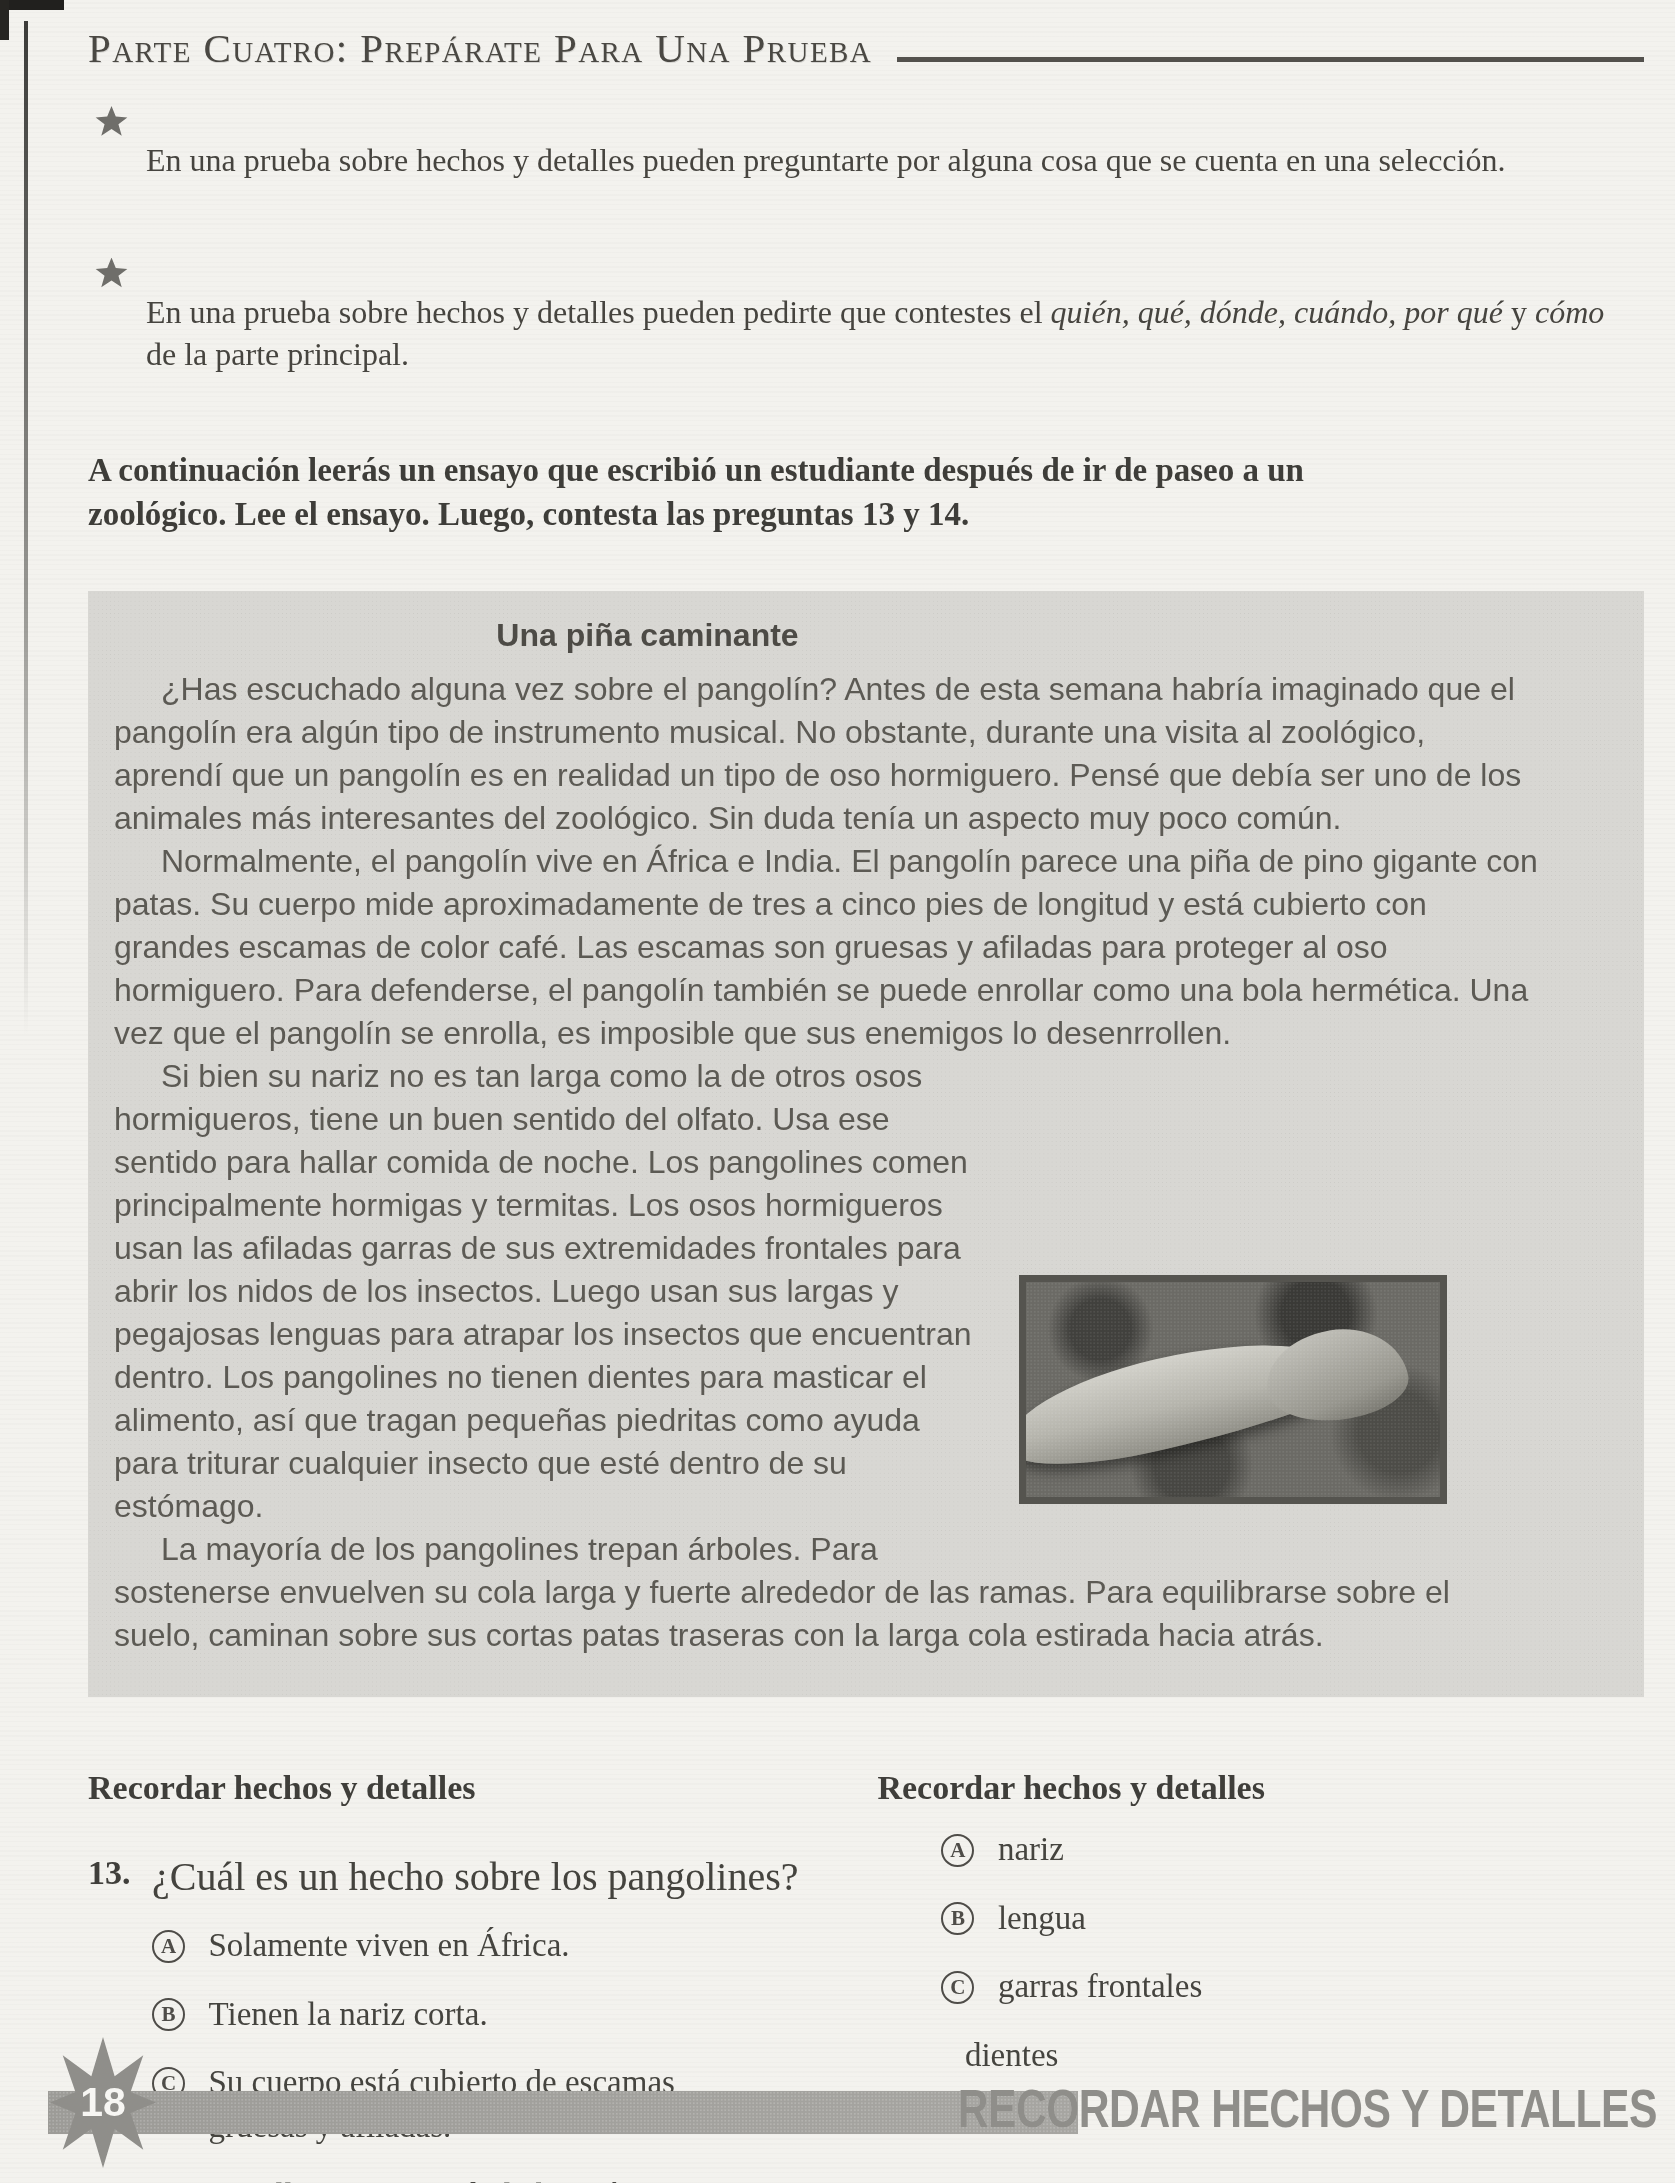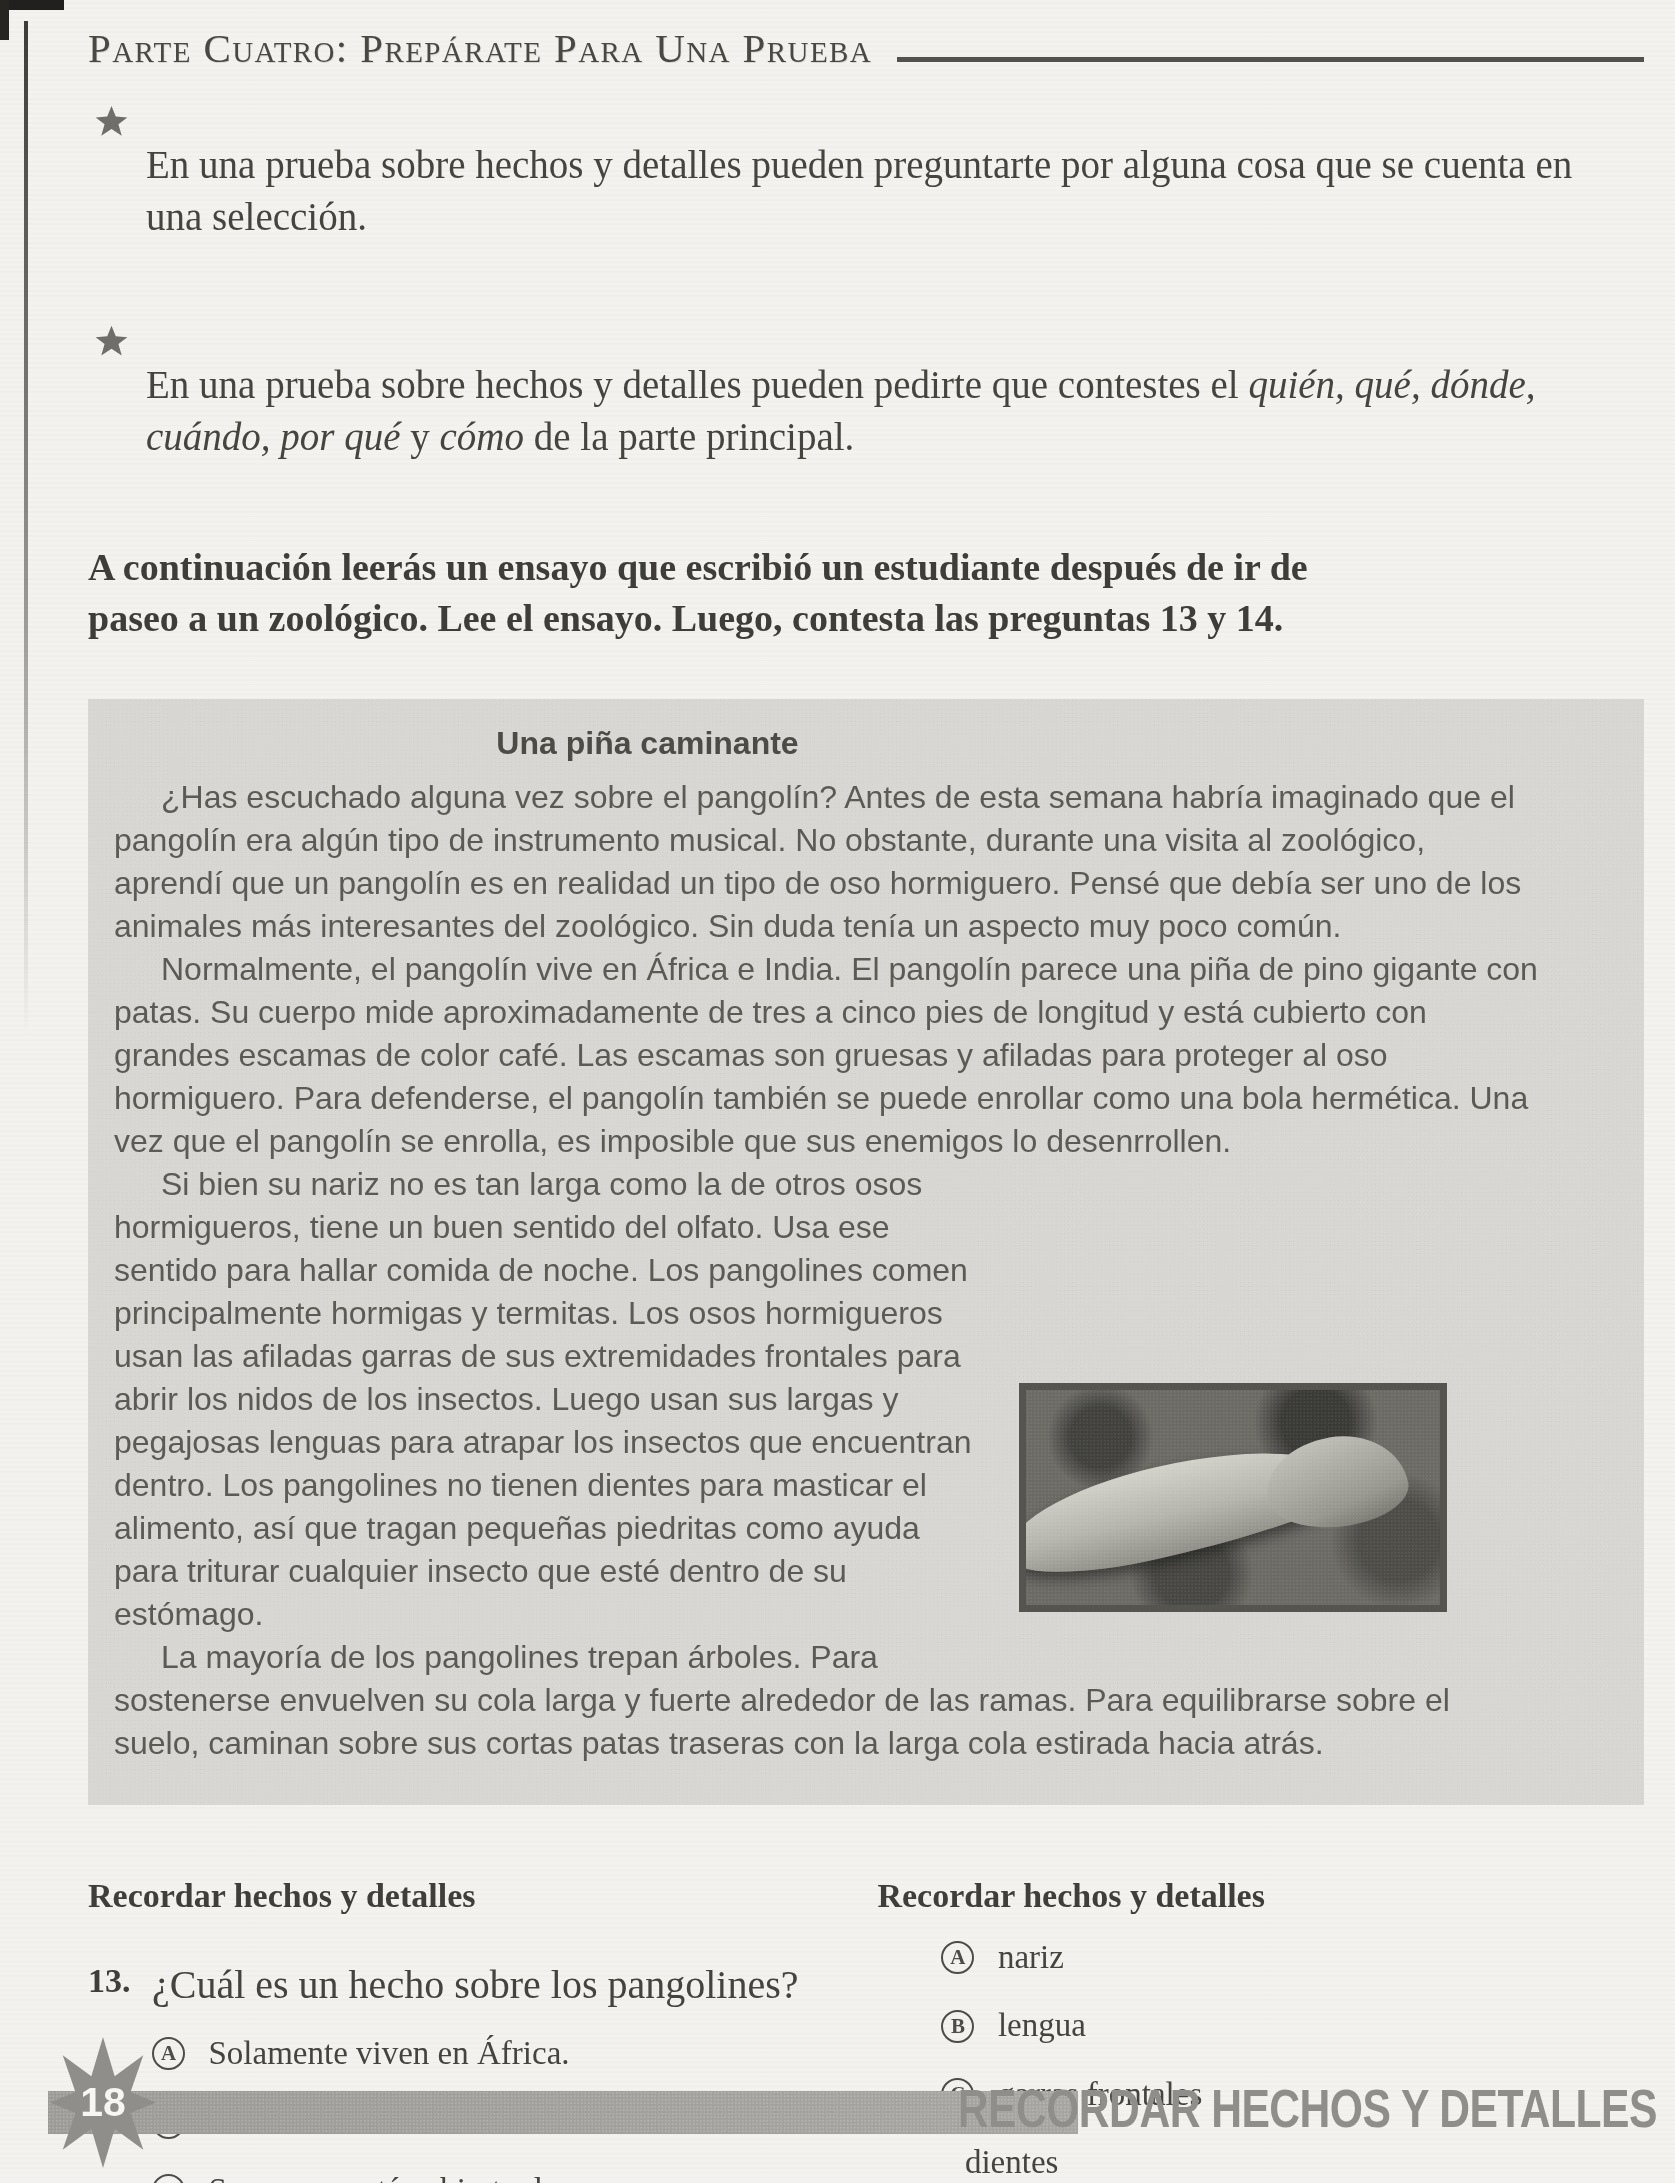--- a/index.html
+++ b/index.html
@@ -29,25 +29,25 @@
     color:#4a4843;white-space:nowrap;
     text-shadow:0.7px 0.7px 0 rgba(0,0,0,.12);
   }
   .header-rule{flex:1;height:4.8px;background:#53514d;margin:0 1.4px 7px 25px;}
 
   
   .bullets{margin-top:30px;display:flex;flex-direction:column;gap:37px;}
   .bullet{display:flex;align-items:flex-start;}
   .star-icon{flex:none;width:33px;height:32px;margin:7px 18px 0 7px;background:#6f6e6a;
     clip-path:polygon(50% 0%,63% 33%,98% 36%,71% 57%,81% 93%,50% 72%,19% 93%,29% 57%,2% 36%,37% 33%);}
-  .bullet-text{font-size:39px;line-height:1.33;max-width:1471px;color:#46443f;margin-top:40px;}
+  .bullet-text{font-size:32px;line-height:1.33;max-width:1471px;color:#46443f;margin-top:40px;}
   .bullet-text em{font-style:italic;}
 
   
-  .instructions{margin-top:41px;font-weight:bold;font-size:38px;line-height:1.33;color:#3e3d39;max-width:1298px;}
+  .instructions{margin-top:41px;font-weight:bold;font-size:33px;line-height:1.33;color:#3e3d39;max-width:1298px;}
 
   
   .essay-box{
     margin-top:55px;width:1556px;box-sizing:border-box;
     background:
       radial-gradient(rgba(120,120,114,.14) 0.7px, rgba(0,0,0,0) 0.7px),
       #d8d7d3;
     background-size:4.1px 4.1px;
     padding:26px 104px 40px 26px;
   }

